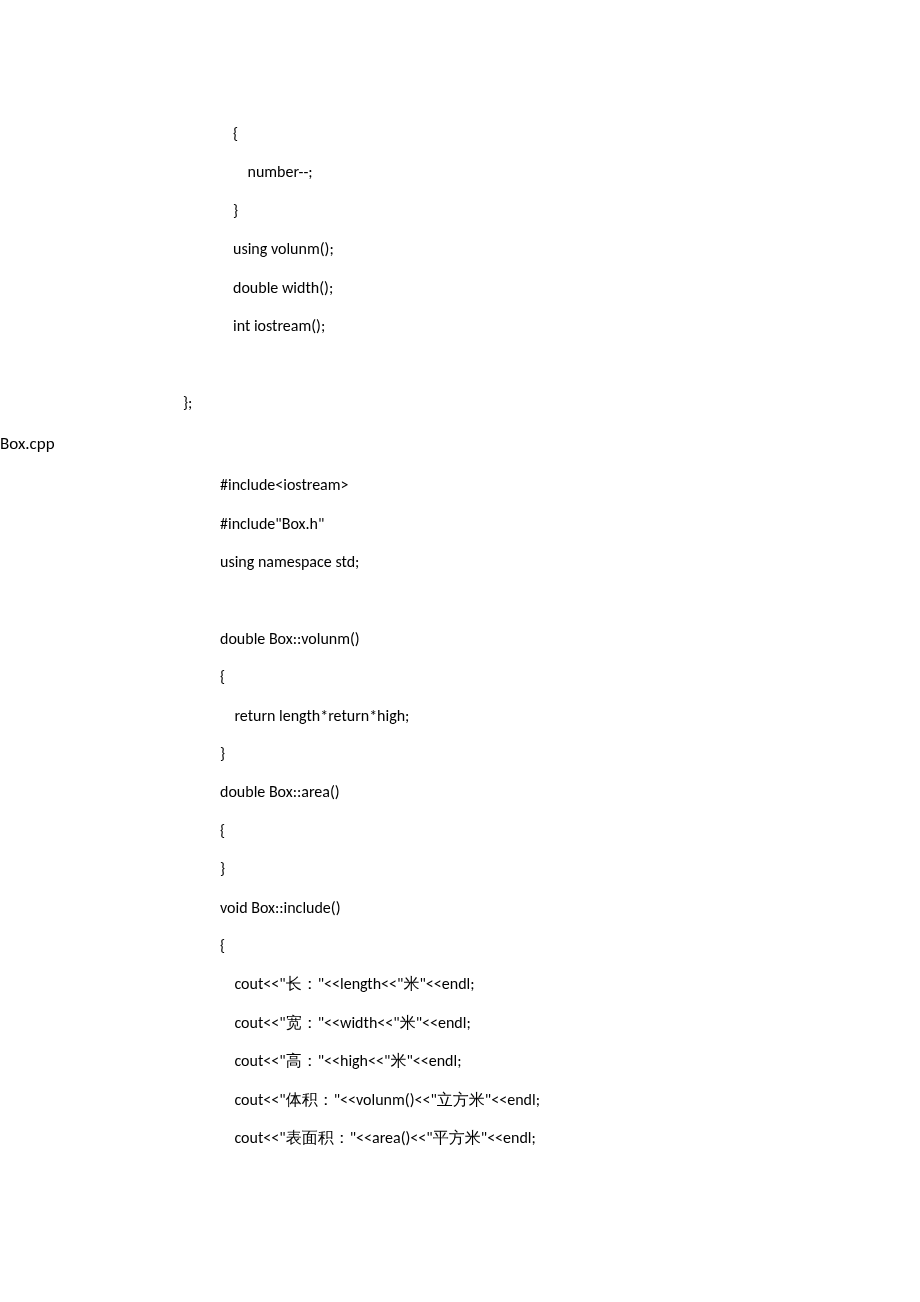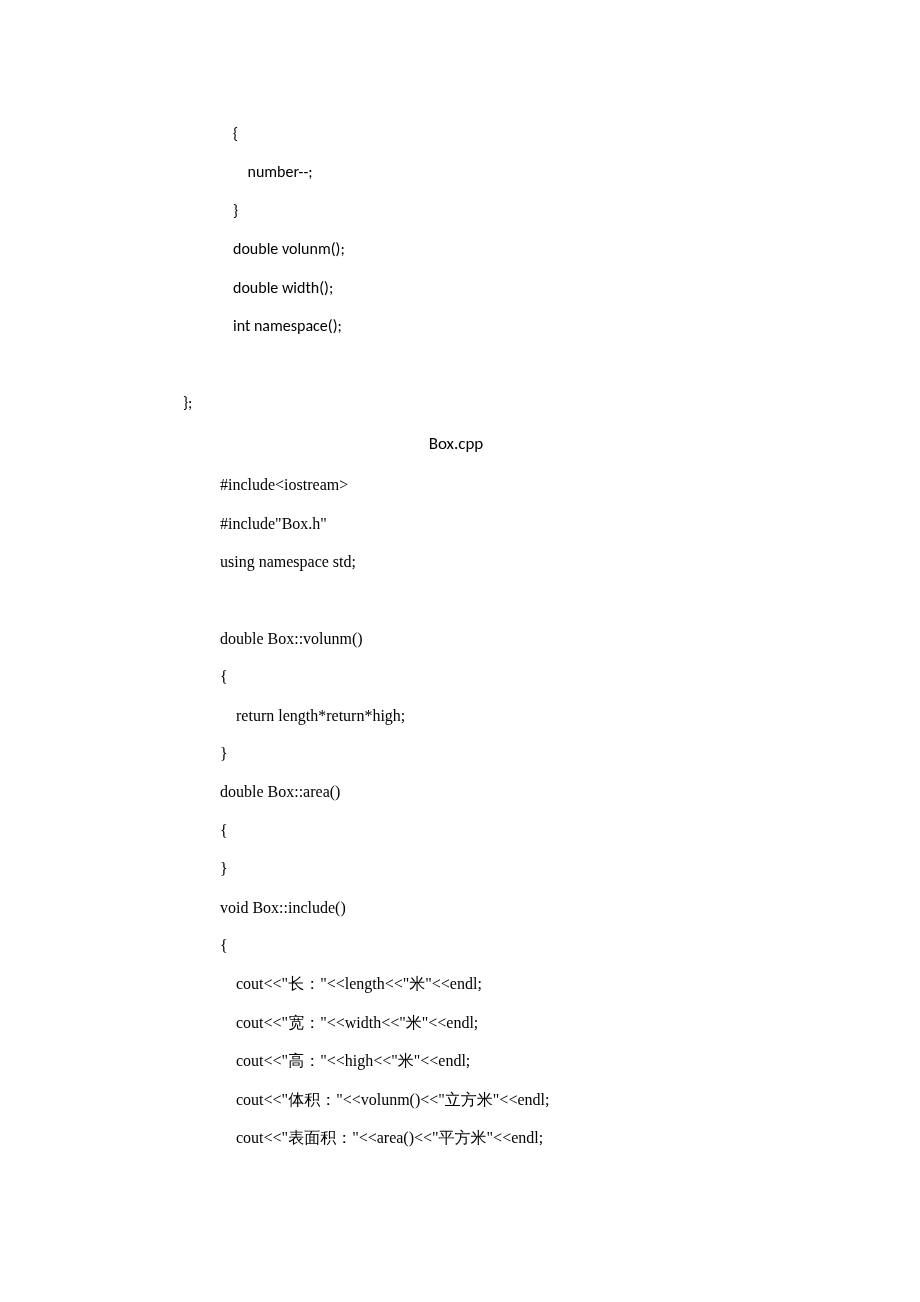--- a/index.html
+++ b/index.html
@@ -18,42 +18,41 @@
     padding: 115px 0 0 0;
   }
   .code-block-1 {
     padding-left: 233px;
   }
   .code-block-2 {
     padding-left: 183px;
   }
   .code-block-3 {
     padding-left: 220px;
-    font-family: Liberation Serif, serif;
   }
   .section-title {
-    text-align: center;
+    text-align: left;
     font-size: 17px;
     padding-right: 8px;
     line-height: 2.6;
   }
   .line { white-space: pre; }
 </style>
 </head>
 <body>
 
 <div class="page">
 
   <div class="code-block-1">
     <div class="line">{</div>
     <div class="line">    number--;</div>
     <div class="line">}</div>
-    <div class="line">double volunm();</div>
+    <div class="line">using volunm();</div>
     <div class="line">double width();</div>
-    <div class="line">int namespace();</div>
+    <div class="line">int iostream();</div>
   </div>
 
   <div class="code-block-2">
     <div class="line">&nbsp;</div>
     <div class="line">};</div>
   </div>
 
   <div class="section-title">Box.cpp</div>
 
   <div class="code-block-3">

